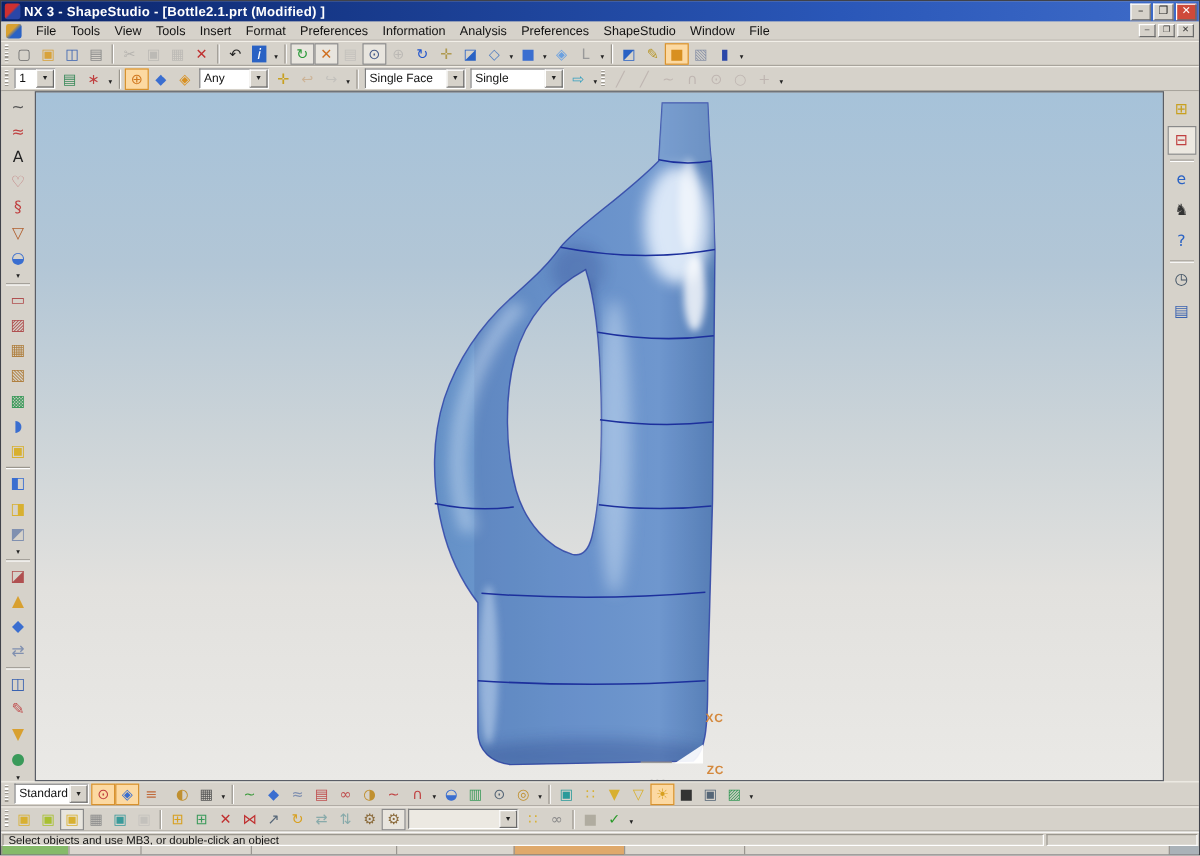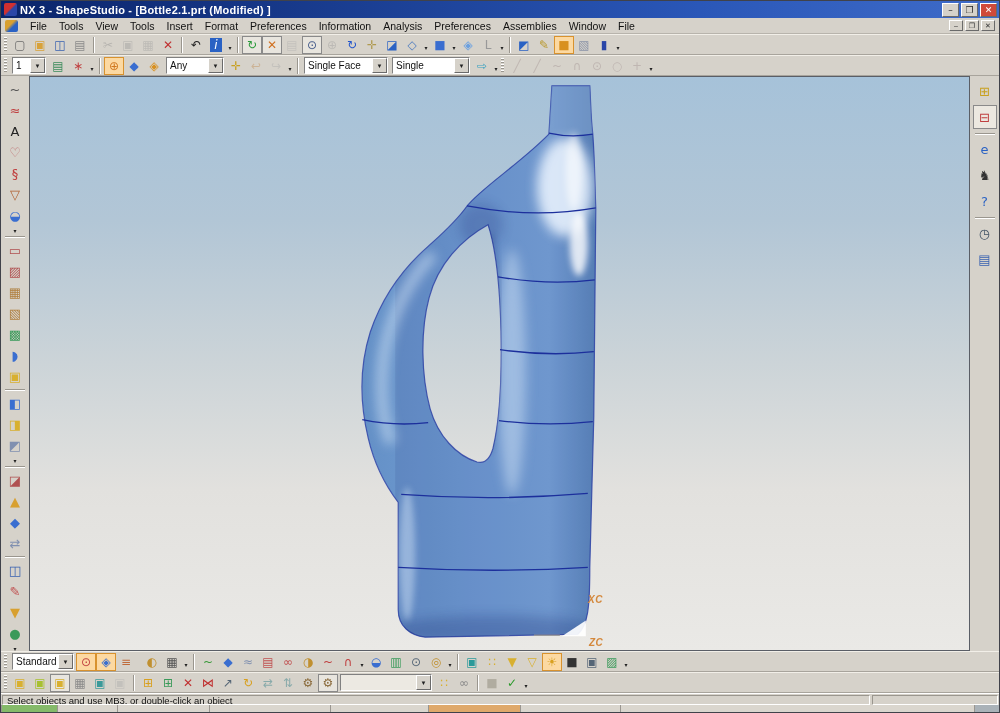--- a/index.html
+++ b/index.html
@@ -63,21 +63,21 @@
     padding-top:3px; flex:none; }
   .vtb .tbtn { width:22px; height:21px; font-size:13px; }
   .hsep { height:0; width:20px; border-top:1px solid #9a968e; border-bottom:1px solid #fff;
     margin:2px 0; flex:none; }
   .vtb .ddot { height:8px; width:20px; padding:0; align-items:center; }
   .rbar { width:29px; }
   .rbar .tbtn { width:24px; height:24px; margin-bottom:2px; }
 
   .viewport { flex:1; position:relative; border:1px solid #5a5e66;
     background:linear-gradient(180deg,#a6c2d9 0%,#b2c6d6 25%,#ccd4d8 50%,#e2e1de 72%,#eae9e6 100%);
-    overflow:hidden;font-style:italic; }
+    overflow:hidden; }
   .viewport svg { position:absolute; left:0; top:0; width:100%; height:100%; }
   .wcslabel { position:absolute; font-size:10px; font-weight:bold; letter-spacing:.5px; }
 
   
   .statusbar { height:12px; background:#d6d2ca; display:flex; flex:none; border-top:1px solid #fff;
     align-items:stretch; }
   .stpanel { border:1px solid; border-color:#9a968e #fff #fff #9a968e; margin:1px 1px 0 1px;
     font-size:9.5px; line-height:9px; color:#111; padding:0 4px; white-space:nowrap; overflow:hidden; }
   .stpanel.left { flex:1; }
   .stpanel.right { width:126px; }
@@ -105,21 +105,21 @@
         <span class="menu-item">File</span>
         <span class="menu-item">Tools</span>
         <span class="menu-item">View</span>
         <span class="menu-item">Tools</span>
         <span class="menu-item">Insert</span>
         <span class="menu-item">Format</span>
         <span class="menu-item">Preferences</span>
         <span class="menu-item">Information</span>
         <span class="menu-item">Analysis</span>
         <span class="menu-item">Preferences</span>
-        <span class="menu-item">Assemblies</span>
+        <span class="menu-item">ShapeStudio</span>
         <span class="menu-item">Window</span>
         <span class="menu-item">File</span>
       </nav>
     <span class="childbtns">
       <span class="cb2">–</span>
       <span class="cb2">❐</span>
       <span class="cb2">✕</span>
     </span>
   </div>
 

